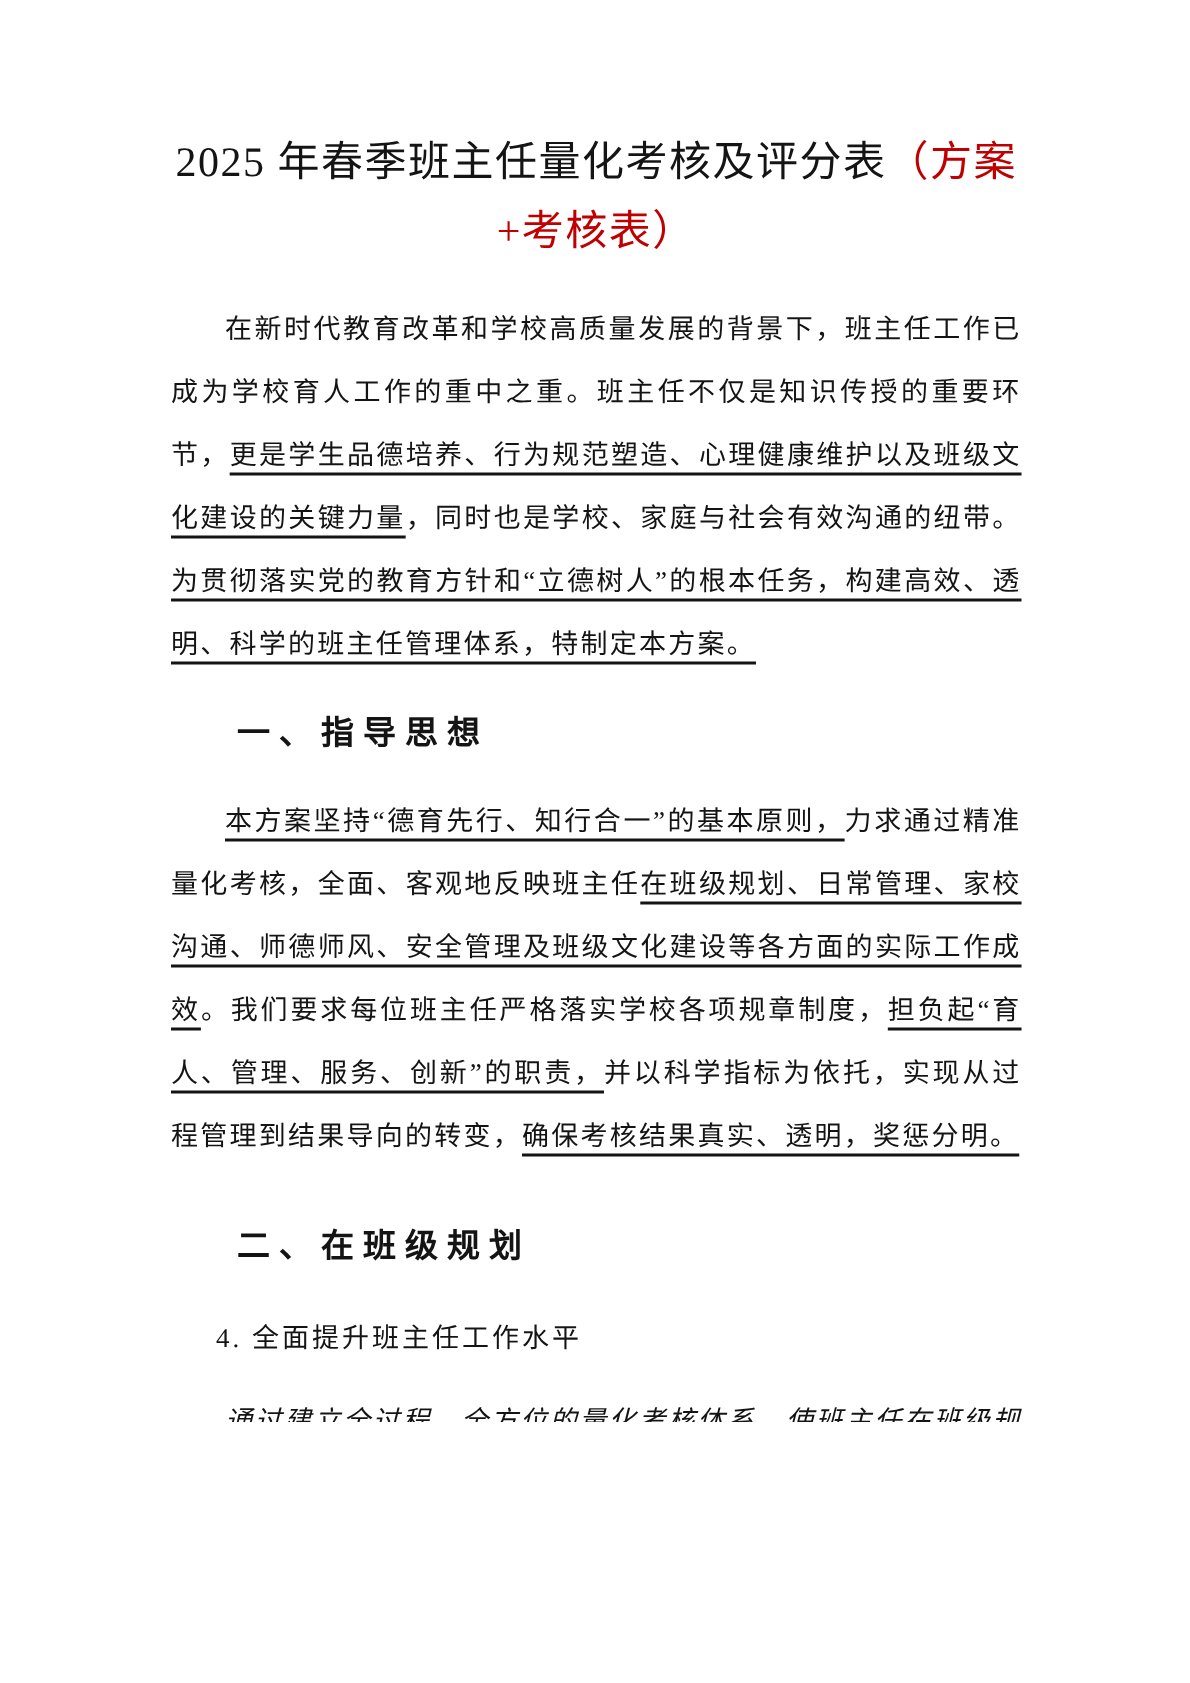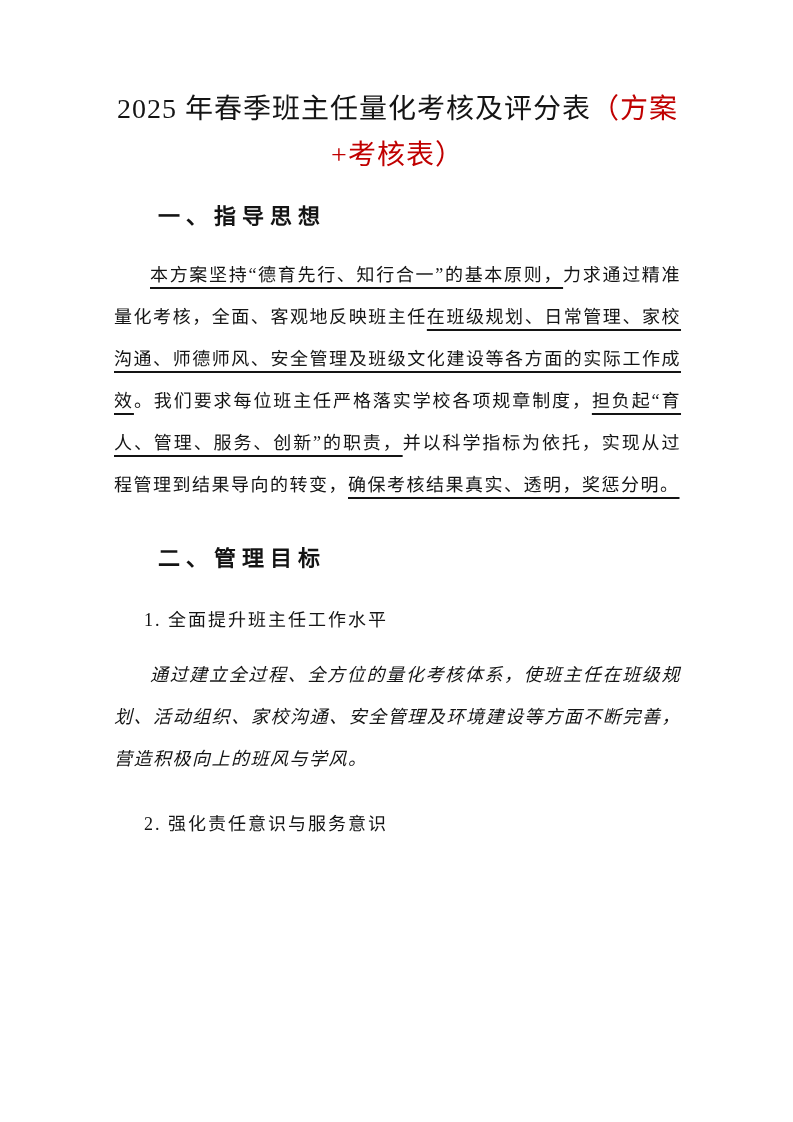--- a/index.html
+++ b/index.html
@@ -61,19 +61,20 @@
     text-underline-offset: 6px;
     text-decoration-thickness: 1.5px;
   }
   .b { font-weight: normal; }
 </style>
 </head>
 <body>
 
 <div class="page" data-name="document-page">
     <div class="block title" data-name="doc-title"><span data-name="title-main-text">2025 年春季班主任量化考核及评分表</span><span data-name="title-red-suffix" style="color: rgb(192, 0, 0);">（方案+考核表）</span></div>
+    <div class="block paragraph" data-name="intro-paragraph"><span data-name="text-run">在新时代教育改革和学校高质量发展的背景下，班主任工作已成为学校育人工作的重中之重。班主任不仅是知识传授的重要环节，</span><span data-name="underlined-run" class="u">更是学生品德培养、行为规范塑造、心理健康维护以及班级文化建设的关键力量</span><span data-name="text-run">，同时也是学校、家庭与社会有效沟通的纽带。</span><span data-name="underlined-run" class="u">为贯彻落实党的教育方针和“立德树人”的根本任务，构建高效、透明、科学的班主任管理体系，特制定本方案。</span></div>
     <div class="block heading" data-name="section-heading-1"><span data-name="heading-text">一、指导思想</span></div>
     <div class="block paragraph" data-name="guiding-ideology-paragraph"><span data-name="bold-underlined-run" class="b u">本方案坚持“德育先行、知行合一”的基本原则，</span><span data-name="text-run">力求通过精准量化考核，全面、客观地反映班主任</span><span data-name="bold-underlined-run" class="b u">在班级规划、日常管理、家校沟通、师德师风、安全管理及班级文化建设等各方面的实际工作成效</span><span data-name="text-run">。我们要求每位班主任严格落实学校各项规章制度，</span><span data-name="bold-underlined-run" class="b u">担负起“育人、管理、服务、创新”的职责，</span><span data-name="text-run">并以科学指标为依托，实现从过程管理到结果导向的转变，</span><span data-name="bold-underlined-run" class="b u">确保考核结果真实、透明，奖惩分明。</span></div>
-    <div class="block heading" data-name="section-heading-2"><span data-name="heading-text">二、管理目标</span></div>
-    <div class="block item" data-name="objective-item-1"><span data-name="item-text">1. 全面提升班主任工作水平</span></div>
+    <div class="block heading" data-name="section-heading-2"><span data-name="heading-text">二、在班级规划</span></div>
+    <div class="block item" data-name="objective-item-1"><span data-name="item-text">4. 全面提升班主任工作水平</span></div>
     <div class="block paragraph" data-name="objective-1-paragraph"><span data-name="text-run">通过建立全过程、全方位的量化考核体系，使班主任在班级规划、活动组织、家校沟通、安全管理及环境建设等方面不断完善，营造积极向上的班风与学风。</span></div>
     <div class="block item" data-name="objective-item-2"><span data-name="item-text">2. 强化责任意识与服务意识</span></div>
   </div>
 
 </body></html>

